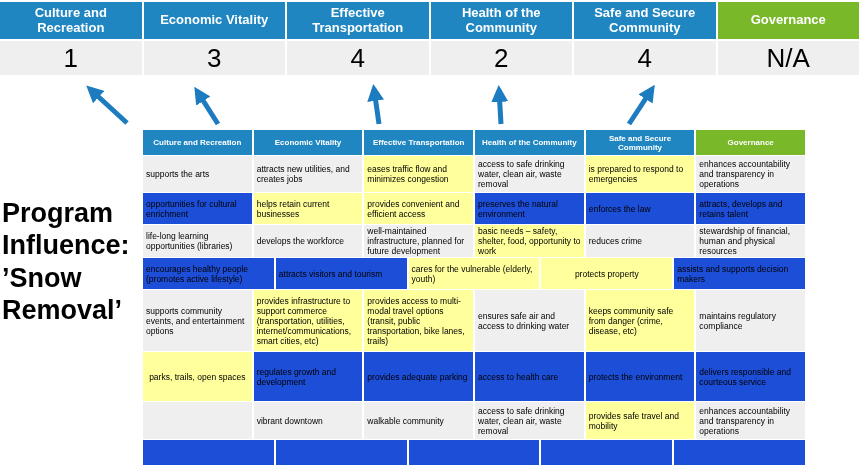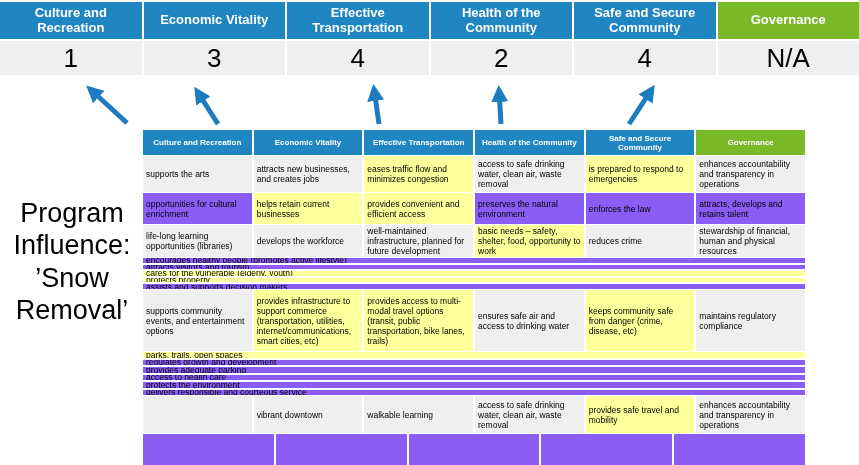--- a/index.html
+++ b/index.html
@@ -24,39 +24,39 @@
     background:var(--band); font-size:26px; font-weight:400;
   }
 
   
   .arrows { position:absolute; left:0; top:75px; width:859px; height:58px; }
   .arrows line { stroke:var(--arrow); stroke-width:5; }
 
   
   .title-block {
     position:absolute; left:2px; top:197px; width:140px;
-    text-align:center; font-size:27px; line-height:1.2; font-weight:400;
+    font-size:27px; line-height:1.2; font-weight:700;
   }
 
   
   .matrix { position:absolute; left:143px; top:130px; width:662px; }
   .mx-head { display:flex; gap:2px; }
   .mx-h {
     flex:1; height:25px; display:flex; align-items:center; justify-content:center;
     text-align:center; color:#fff; font-weight:bold; font-size:8px; line-height:9px;
     background:var(--blue); padding:0 2px;
   }
   .mx-h.green { background:var(--green); }
   .mx-row { display:flex; gap:2px; margin-top:1px; }
   .mx-c {
     flex:1; display:flex; align-items:center; overflow:hidden;
-    padding:1px 3px; font-size:8.5px; line-height:10px; background:#8b5cf6;
+    padding:1px 3px; font-size:8.5px; line-height:10px; background:#1d4ed8;
   }
   .mx-row.band .mx-c { background:var(--band); }
-  .mx-c.hl { background:var(--hl) !important; }
+  .mx-c.hl { background:var(--hl) !important;justify-content:center; }
 </style>
 </head>
 <body>
 
 <div class="slide">
 
   <div class="summary">
     <div class="sum-row" id="summary-headers">
         <div class="sum-h">Culture and Recreation</div>
         <div class="sum-h">Economic Vitality</div>
@@ -98,21 +98,21 @@
         <div class="mx-h">Health of the Community</div>
         <div class="mx-h">Safe and Secure Community</div>
         <div class="mx-h green">Governance</div>
       </div>
     <div id="matrix-body">
         <div class="mx-row band" style="height: 36px;">
           <div class="mx-c">
             <span>supports the arts</span>
           </div>
           <div class="mx-c">
-            <span>attracts new businesses, and creates jobs</span>
+            <span>attracts new utilities, and creates jobs</span>
           </div>
           <div class="mx-c hl">
             <span>eases traffic flow and minimizes congestion</span>
           </div>
           <div class="mx-c">
             <span>access to safe drinking water, clean air, waste removal</span>
           </div>
           <div class="mx-c hl">
             <span>is prepared to respond to emergencies</span>
           </div>
@@ -153,21 +153,21 @@
           <div class="mx-c hl">
             <span>basic needs – safety, shelter, food, opportunity to work</span>
           </div>
           <div class="mx-c">
             <span>reduces crime</span>
           </div>
           <div class="mx-c">
             <span>stewardship of financial, human and physical resources</span>
           </div>
         </div>
-        <div class="mx-row" style="height: 31px; flex-direction: column;">
+        <div class="mx-row" style="height: 31px;">
           <div class="mx-c">
             <span>encourages healthy people (promotes active lifestyle)</span>
           </div>
           <div class="mx-c">
             <span>attracts visitors and tourism</span>
           </div>
           <div class="mx-c hl">
             <span>cares for the vulnerable (elderly, youth)</span>
           </div>
           <div class="mx-c hl">
@@ -190,21 +190,21 @@
           <div class="mx-c">
             <span>ensures safe air and access to drinking water</span>
           </div>
           <div class="mx-c hl">
             <span>keeps community safe from danger (crime, disease, etc)</span>
           </div>
           <div class="mx-c">
             <span>maintains regulatory compliance</span>
           </div>
         </div>
-        <div class="mx-row" style="height: 43px; flex-direction: column;">
+        <div class="mx-row" style="height: 49px;">
           <div class="mx-c hl">
             <span>parks, trails, open spaces</span>
           </div>
           <div class="mx-c">
             <span>regulates growth and development</span>
           </div>
           <div class="mx-c">
             <span>provides adequate parking</span>
           </div>
           <div class="mx-c">
@@ -218,21 +218,21 @@
           </div>
         </div>
         <div class="mx-row band" style="height: 37px;">
           <div class="mx-c">
             <span></span>
           </div>
           <div class="mx-c">
             <span>vibrant downtown</span>
           </div>
           <div class="mx-c">
-            <span>walkable learning</span>
+            <span>walkable community</span>
           </div>
           <div class="mx-c">
             <span>access to safe drinking water, clean air, waste removal</span>
           </div>
           <div class="mx-c hl">
             <span>provides safe travel and mobility</span>
           </div>
           <div class="mx-c">
             <span>enhances accountability and transparency in operations</span>
           </div>

